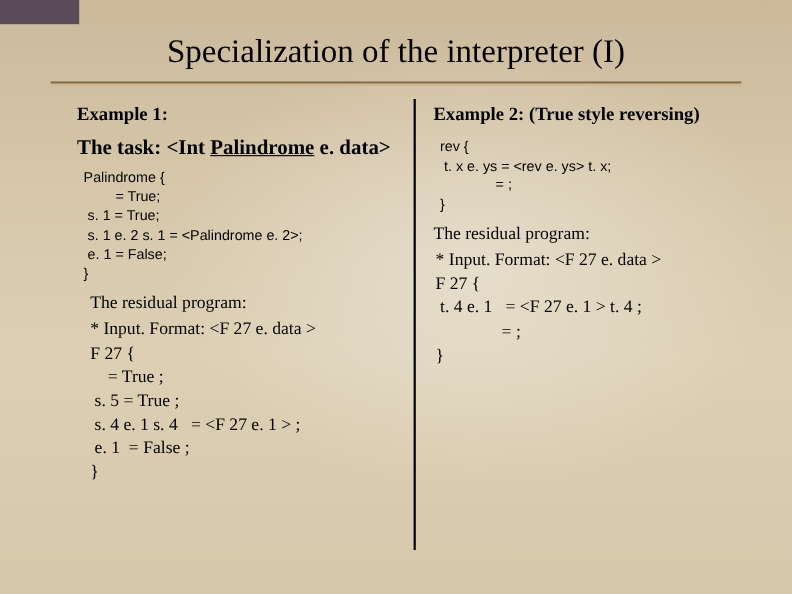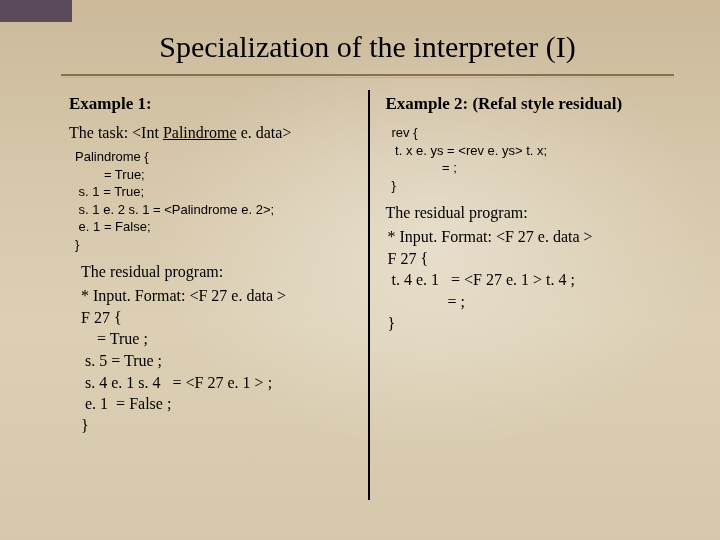--- a/index.html
+++ b/index.html
@@ -19,21 +19,21 @@
   }
   .dark-bar {
     position: absolute;
     top: 0;
     left: 0;
     width: 72px;
     height: 22px;
     background: #5a4a5a;
   }
   .slide {
-    padding: 22px 46px 0 61px;
+    padding: 22px 46px 0 46px;
     box-sizing: border-box;
     width: 100%;
     height: 100%;
   }
   .title {
     text-align: center;
     font-size: 30px;
     font-weight: normal;
     margin: 8px 0 10px 0;
   }
@@ -53,38 +53,40 @@
   .cols {
     display: flex;
     align-items: stretch;
   }
   .col {
     flex: 0 0 50%;
     box-sizing: border-box;
   }
   .col-left {
     padding: 6px 14px 0 6px;
+    margin-left: 16px;
   }
   .col-right {
     padding: 6px 0 0 14px;
   }
   .sep {
     flex: 0 0 0;
     border-left: 2px solid #000;
     margin: 2px 0 0 0;
     height: 410px;
   }
   .heading {
     font-size: 17px;
     font-weight: bold;
     margin: 0 0 10px 2px;
   }
   .task {
-    font-size: 16px;
+    font-size: 19px;
     margin: 0 0 6px 2px;
+    font-weight: bold;
   }
   .underline {
     text-decoration: underline;
   }
   .code {
     font-family: Arial, Helvetica, sans-serif;
     font-size: 13px;
     line-height: 1.35;
     white-space: pre;
     margin: 2px 0 4px 8px;
@@ -141,21 +143,21 @@
     = True ;
  s. 5 = True ;
  s. 4 e. 1 s. 4   = &lt;F 27 e. 1 &gt; ;
  e. 1  = False ;
 }</div>
     </div>
 
     <div class="sep"></div>
 
     <div class="col col-right">
-      <div class="heading">Example 2: (Refal style residual)</div>
+      <div class="heading">Example 2: (True style reversing)</div>
       <div class="code">rev {
  t. x e. ys = &lt;rev e. ys&gt; t. x;
               = ;
 }</div>
       <div class="residual-head-r">The residual program:</div>
       <div class="residual-r">* Input. Format: &lt;F 27 e. data &gt;
 F 27 {
  t. 4 e. 1   = &lt;F 27 e. 1 &gt; t. 4 ;
                = ;
 }</div>

